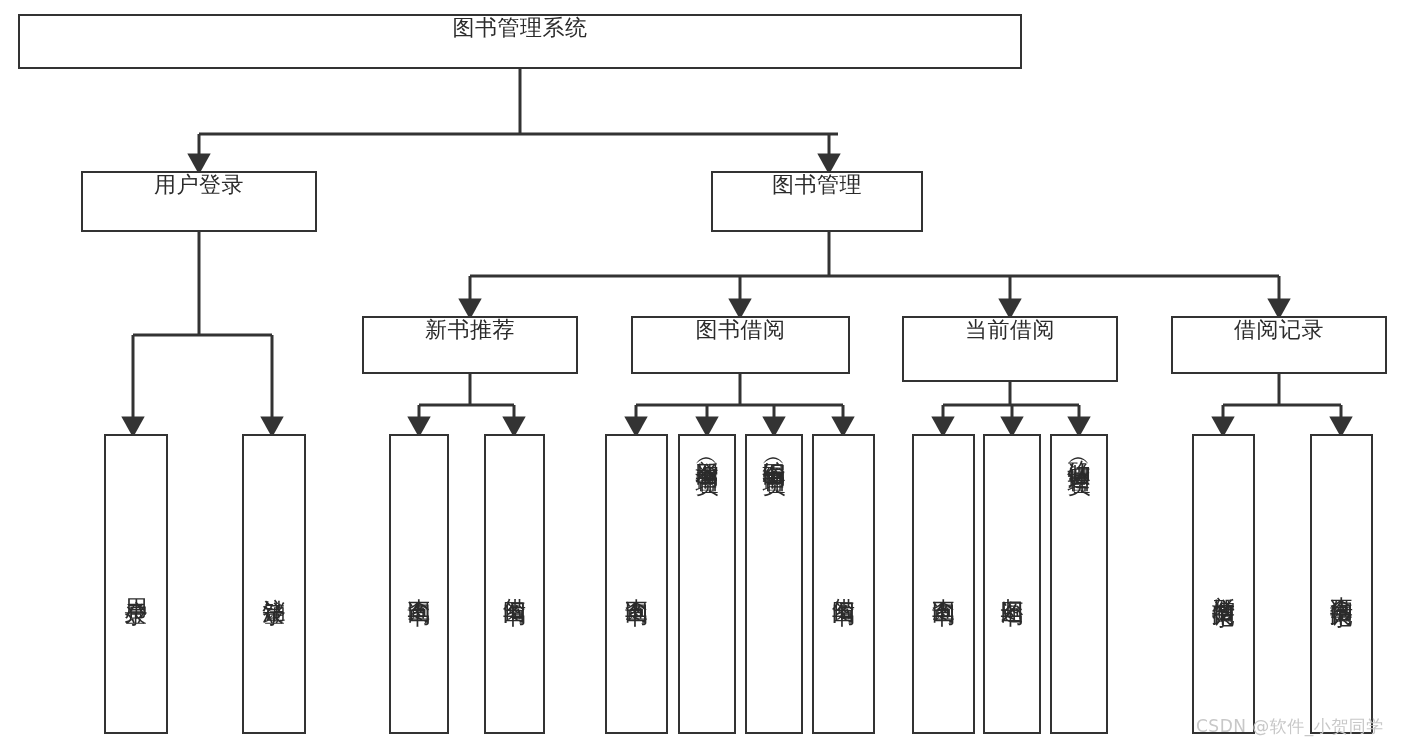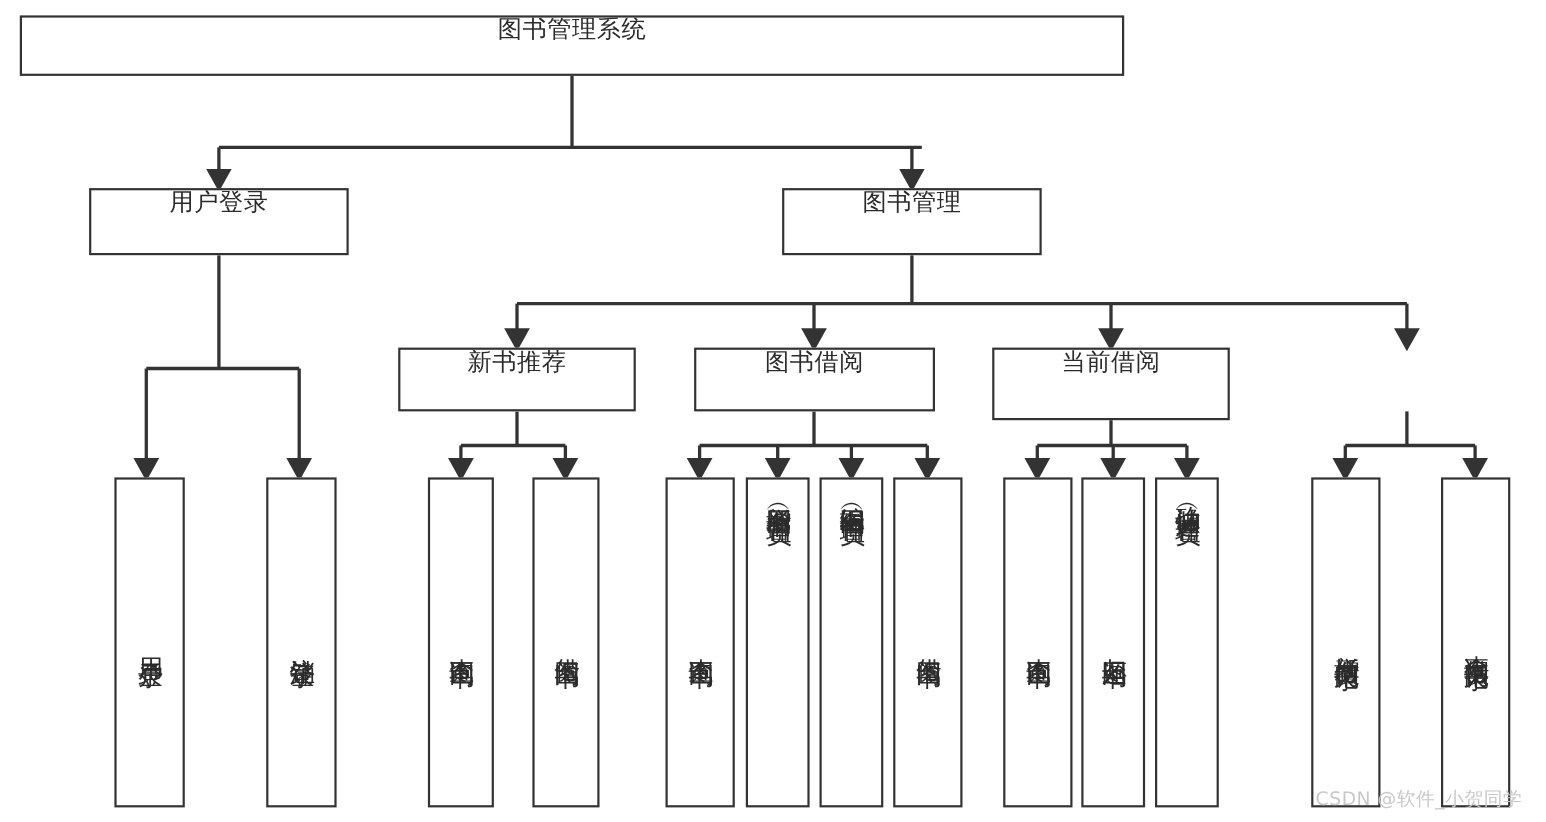--- a/index.html
+++ b/index.html
@@ -133,33 +133,36 @@
     </g>
   </svg>
 
   <div class="node horiz root" style="left:18px; top:14px; width:1004px; height:55px;">
     <span class="node-label">图书管理系统</span>
   </div>
 
   <div class="node horiz" style="left:81px; top:171px; width:236px; height:61px;">
     <span class="node-label">用户登录</span>
   </div>
-  <div class="node horiz" style="left:711px; top:171px; width:236px; height:61px;">
+  <div class="node horiz" style="left:711px; top:171px; width:212px; height:61px;">
     <span class="node-label">图书管理</span>
   </div>
 
   <div class="node horiz" style="left:631px; top:316px; width:219px; height:58px;">
     <span class="node-label">图书借阅</span>
   </div>
   <div class="node horiz" style="left:362px; top:316px; width:216px; height:58px;">
     <span class="node-label">新书推荐</span>
   </div>
   <div class="node horiz" style="left:902px; top:316px; width:216px; height:66px;">
     <span class="node-label">当前借阅</span>
   </div>
+  <div class="node horiz" style="left:1171px; top:316px; width:216px; height:58px;">
+    <span class="node-label">借阅记录</span>
+  </div>
 
   <div class="node vert centered" style="left:104px; top:434px; width:64px; height:300px;">
     <span class="node-label">用户登录</span>
   </div>
   <div class="node vert centered" style="left:242px; top:434px; width:64px; height:300px;">
     <span class="node-label">注销登录</span>
   </div>
 
   <div class="node vert centered" style="left:389px; top:434px; width:60px; height:300px;">
     <span class="node-label">查询图书</span>

